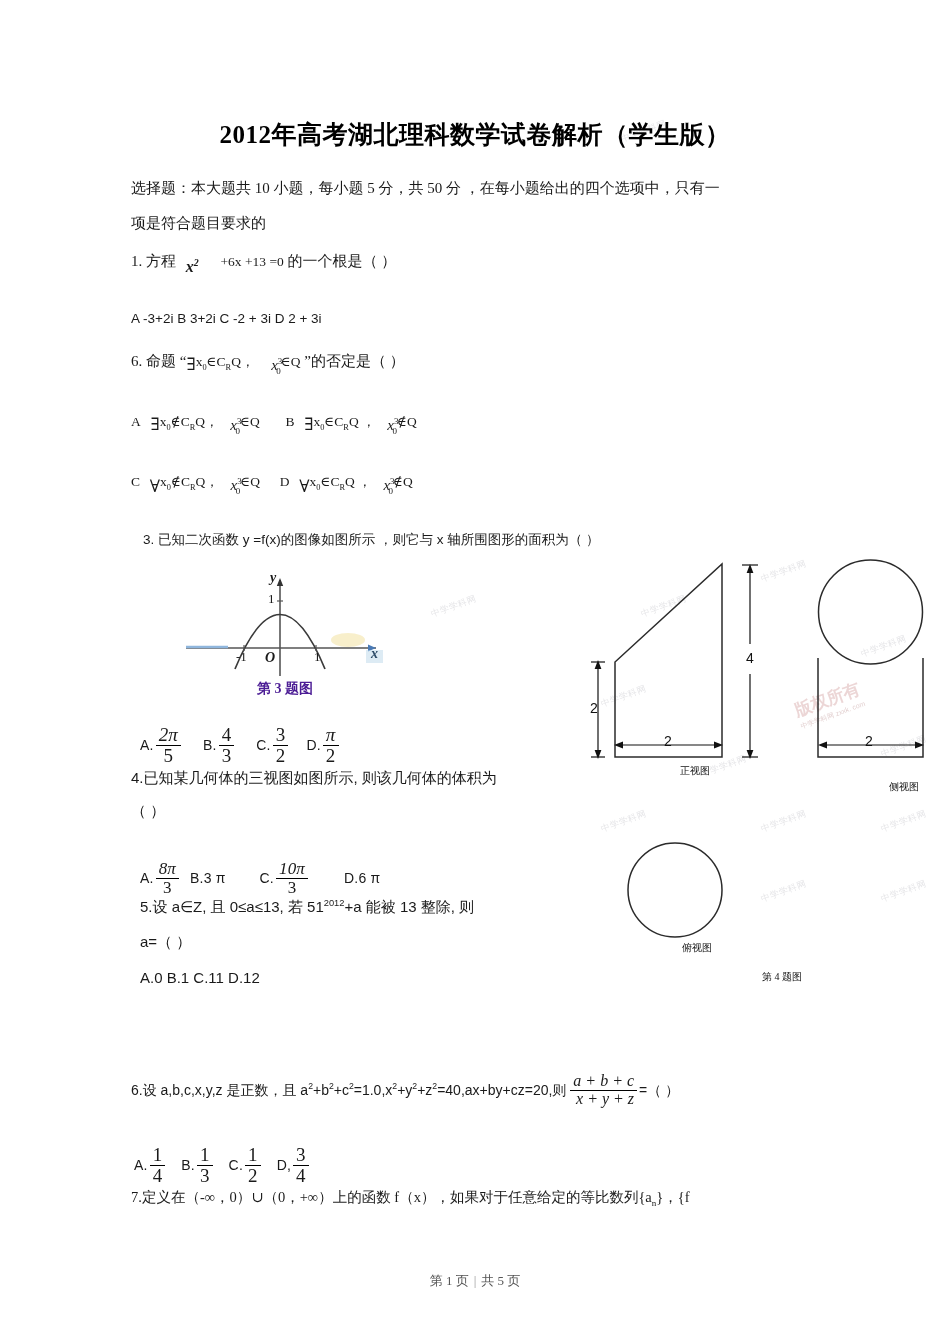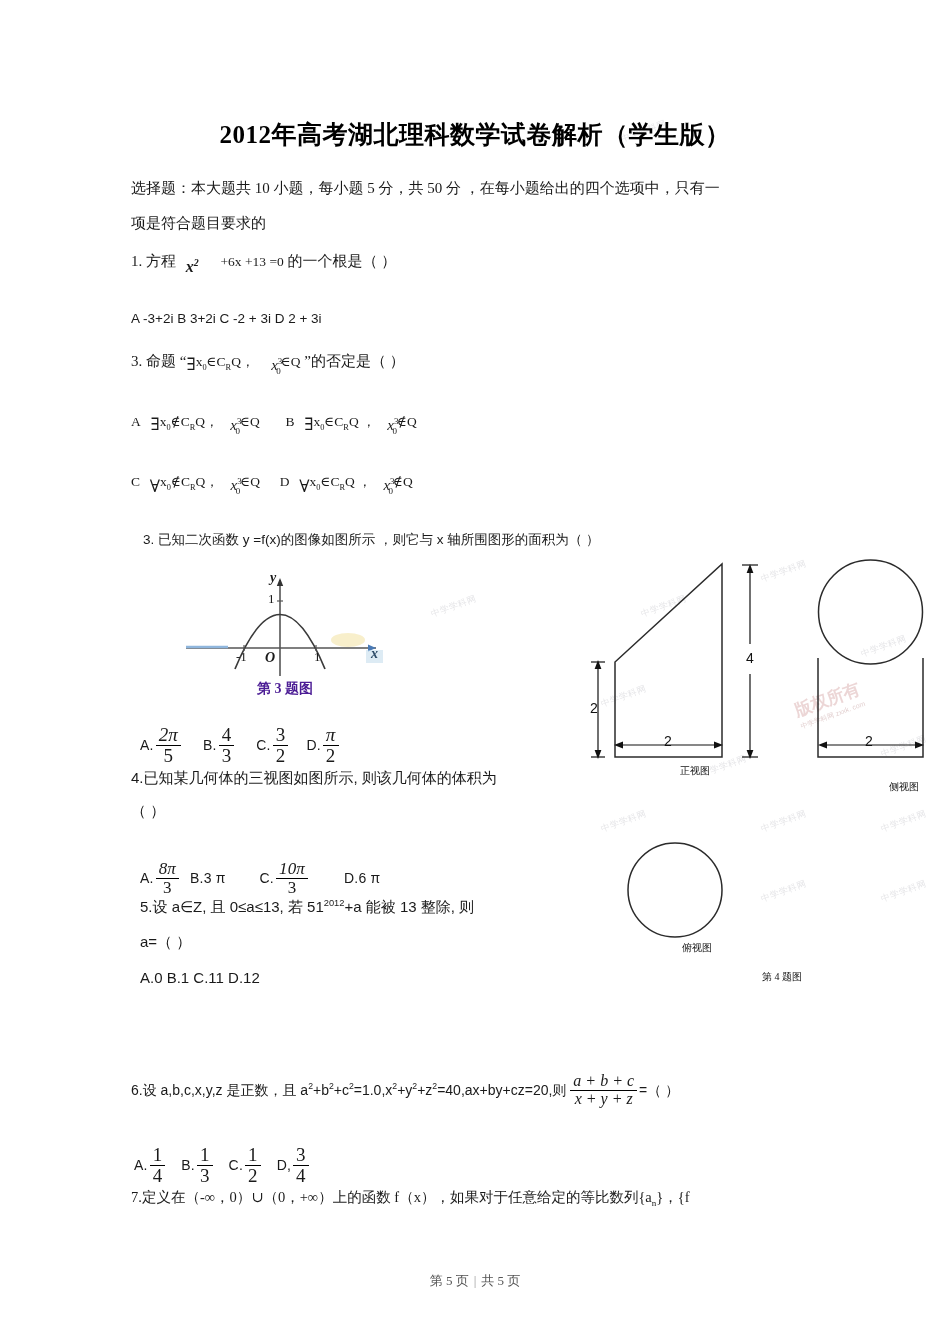--- a/index.html
+++ b/index.html
@@ -185,21 +185,21 @@
   <div class="ln" style="left:131px; top:252px;">
     <span>1. 方程</span>
     <span class="mbi" style="font-size:16px; position:relative; top:6px; left:6px;">
       <span>x</span><sup>2</sup></span>
     <span style="margin-left:24px;" class="sans sm">+6x +13 =0</span>
     <span>的一个根是（        ）</span>
   </div>
   <div class="ln sans sm" style="left:131px; top:312px;">A -3+2i   B   3+2i   C  -2 + 3i   D  2 + 3i</div>
 
   <div class="ln" style="left:131px; top:352px;">
-    <span>3. 命题</span>
+    <span>6. 命题</span>
     <span>“</span><span class="sans" style="font-size:17px; position:relative; top:4px;">∃</span><span class="sans sm">x<sub>0</sub>∈C<sub>R</sub>Q，</span>
     <span class="xsup" style="margin-left:13px;text-align:center;">x<span class="s3">3</span><span class="s0">0</span></span><span class="sans sm">∈Q</span>
     <span>”</span><span>的否定是（        ）</span>
   </div>
 
   <div class="ln" style="left:131px; top:412px;">
     <span class="sans sm">A</span>
     <span class="sans" style="font-size:17px; position:relative; top:4px; margin-left:6px;">∃</span><span class="sans sm">x<sub>0</sub>∉C<sub>R</sub>Q，</span>
     <span class="xsup" style="margin-left:8px;">x<span class="s3">3</span><span class="s0">0</span></span><span class="sans sm">∈Q</span>
     <span class="sans sm" style="margin-left:22px;">B</span>
@@ -314,31 +314,31 @@
     <div class="cap" style="left:128px; top:418px; font-weight:normal;">第 4 题图</div>
   </div>
 
   <div class="ln sans" style="left:140px; top:898px; font-size:15px;">
     <span>5.设 a∈Z, 且 0≤a≤13, 若 51</span><sup>2012</sup><span>+a 能被 13 整除, 则</span>
   </div>
   <div class="ln sans" style="left:140px; top:934px; font-size:15px;">a=（        ）</div>
   <div class="ln sans" style="left:140px; top:970px; font-size:15px;">A.0   B.1   C.11   D.12</div>
 
   <div class="ln sans" style="left:131px; top:1056px; font-size:14px;">
-    <span>6.设 a,b,c,x,y,z 是正数，且 a</span><sup>2</sup><span>+b</span><sup>2</sup><span>+c</span><sup>2</sup><span>=1.0,x</span><sup>2</sup><span>+y</span><sup>2</sup><span>+z</span><sup>2</sup><span>=40,ax+by+cz=20,则</span><span class="frac" style="font-size:16px; margin-left:4px;"><span class="num mi">a + b + c</span><span class="den mi">x + y + z</span></span><span>=（        ）</span>
+    <span>6.设 a,b,c,x,y,z 是正数，且 a</span><sup>2</sup><span>+b</span><sup>2</sup><span>+c</span><sup>2</sup><span>=1.0,x</span><sup>2</sup><span>+y</span><sup>2</sup><span>+z</span><sup>2</sup><span>=40,ax+by+cz=20,则</span><span class="frac" style="font-size:16px; margin-left:4px;text-align:right;"><span class="num mi">a + b + c</span><span class="den mi">x + y + z</span></span><span>=（        ）</span>
   </div>
 
   <div class="ln opt-row" style="left:134px; top:1128px;">
     <span class="lbl">A.</span><span class="frac big"><span class="num">1</span><span class="den">4</span></span>
     <span class="lbl" style="margin-left:10px;">B.</span><span class="frac big"><span class="num">1</span><span class="den">3</span></span>
     <span class="lbl" style="margin-left:10px;">C.</span><span class="frac big"><span class="num">1</span><span class="den">2</span></span>
     <span class="lbl" style="margin-left:10px;">D,</span><span class="frac big"><span class="num">3</span><span class="den">4</span></span>
   </div>
 
   <div class="ln" style="left:131px; top:1190px; font-size:14.5px;">
     <span>7.定义在（-∞，0）∪（0，+∞）上的函数 f（x），如果对于任意给定的等比数列{a</span><sub>n</sub><span>}，{f</span>
   </div>
 
   <div class="footer">
-    <span>第 5 页</span><span class="bar">|</span><span>共 5 页</span>
+    <span>第 1 页</span><span class="bar">|</span><span>共 5 页</span>
   </div>
 
 </div>
 
 </body></html>

